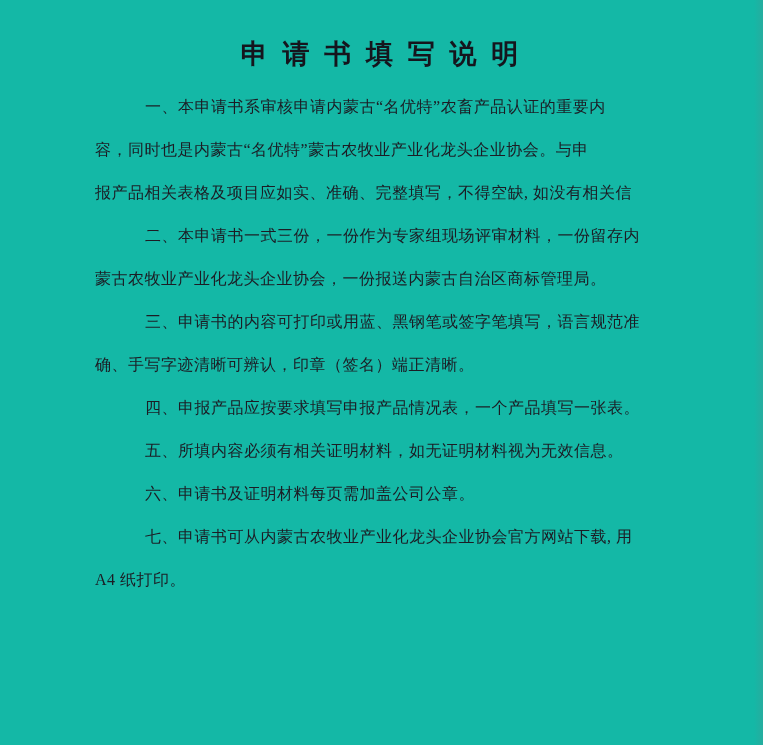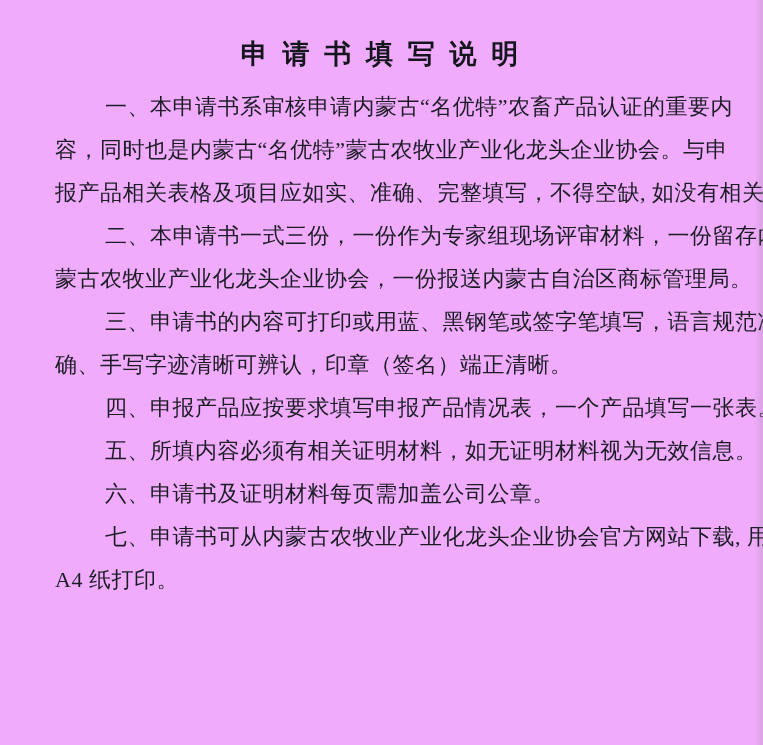--- a/index.html
+++ b/index.html
@@ -7,21 +7,21 @@
     padding: 0;
     background: #ffffff;
     width: 763px;
     height: 745px;
     overflow: hidden;
   }
   .page {
     position: relative;
     width: 763px;
     height: 745px;
-    background: #f0abfc;
+    background: #14b8a6;
     font-family: "Liberation Serif", "DejaVu Serif", serif;
     color: #1c1c24;
   }
   
   .edge-shadow {
     position: absolute;
     top: 0;
     right: 0;
     width: 9px;
     height: 745px;
@@ -42,24 +42,25 @@
   }
   .content {
     position: absolute;
     top: 85px;
     left: 55px;
     width: 672px;
   }
   .line {
     height: 43px;
     line-height: 43px;
-    font-size: 22px;
+    font-size: 16px;
     letter-spacing: 0.5px;
     white-space: nowrap;
     color: #1c1c24;
+    margin-left: 40px;
   }
   .line.indent {
     text-indent: 50px;
   }
 </style>
 </head>
 <body>
 
 <div class="page">
 

